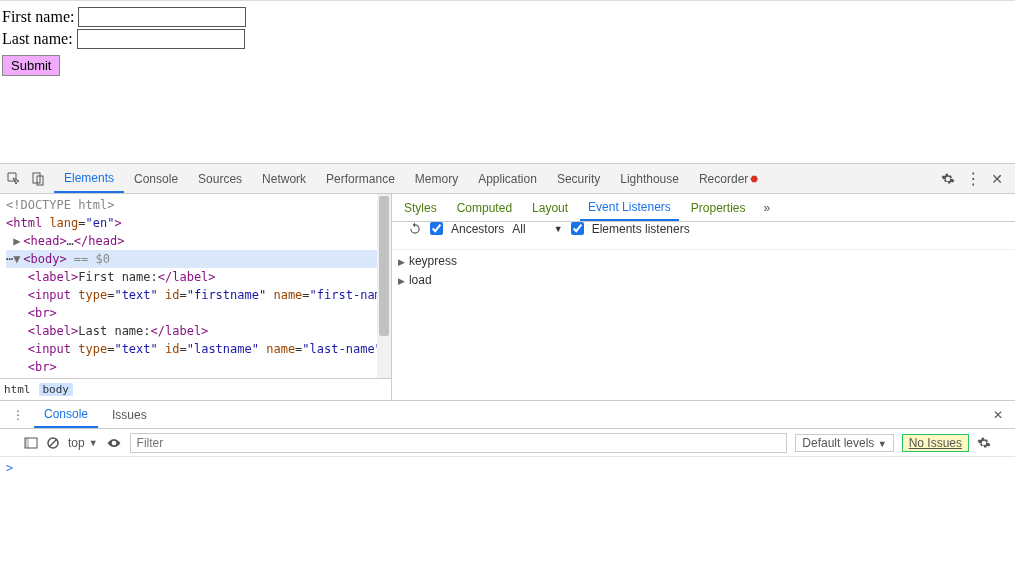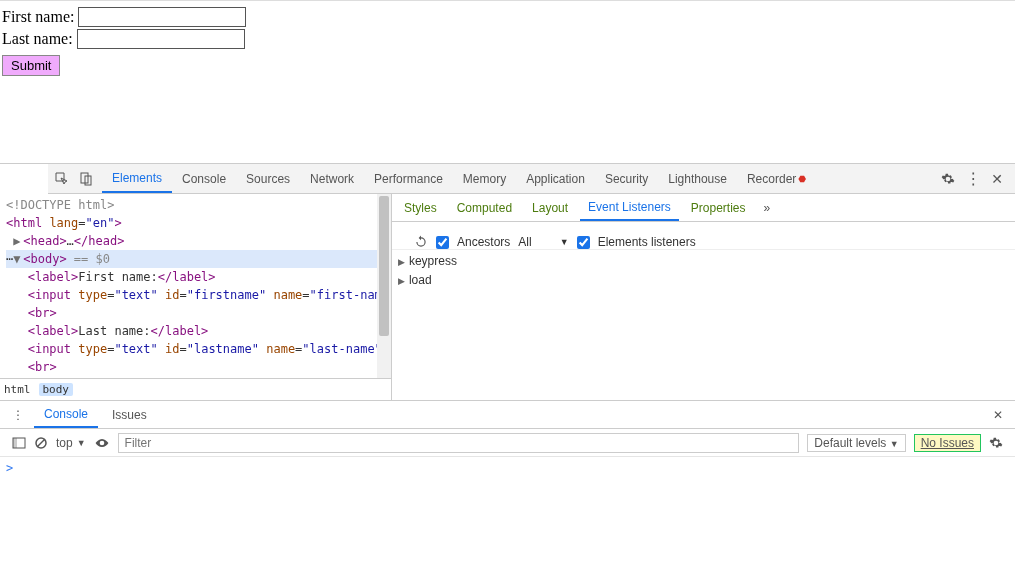--- a/index.html
+++ b/index.html
@@ -4,21 +4,21 @@
 <style>
   * { box-sizing: border-box; margin: 0; padding: 0; }
   body { font-family: Arial, Helvetica, sans-serif; font-size: 13px; width: 1015px; height: 584px; overflow: hidden; background: #fff; }
   .top-border { border-top: 1px solid #ddd; height: 1px; }
   .page { padding: 6px 2px 10px 2px; height: 162px; font-family: "Times New Roman", serif; font-size: 16px; }
   .page .row { margin-bottom: 2px; }
   .page label { display: inline-block; }
   .page input[type="text"] { border: 1px solid #555; height: 20px; width: 168px; font-size: 14px; padding: 1px 2px; }
   .page button { font-family: Arial; font-size: 13px; padding: 2px 8px; background: #f0abfc; border: 1px solid #888; margin-top: 4px; }
   .devtools { border-top: 1px solid #ccc; font-family: "Segoe UI", Arial, sans-serif; font-size: 12px; color: #333; }
-  .tabbar { display: flex; align-items: center; height: 30px; border-bottom: 1px solid #ccc; background: #f3f3f3; padding: 0 6px; margin-left: 48px; }
+  .tabbar { display: flex; align-items: center; height: 30px; border-bottom: 1px solid #ccc; background: #f3f3f3; padding: 0 6px; }
   .tabbar .icon { width: 16px; height: 16px; margin-right: 8px; display:inline-flex; align-items:center; justify-content:center; color:#555;}
   .tabbar .tab { padding: 0 10px; height: 100%; display: flex; align-items: center; color: #555; cursor: default; }
   .tabbar .tab.active { color: #1a73e8; border-bottom: 2px solid #1a73e8; }
   .tabbar .spacer { flex: 1; }
   .tabbar .end-icons { display: flex; gap: 10px; align-items: center; padding-right:6px;}
   .inspector { display: flex; height: 206px; }
   .dom-pane { width: 392px; border-right: 1px solid #ccc; position: relative; display:flex; flex-direction:column;}
   .dom-tree { flex:1; overflow:hidden; font-family: Consolas, Menlo, monospace; font-size: 12px; line-height: 18px; padding: 2px 0 0 6px; position:relative;}
   .dom-tree .ln { white-space: pre; }
   .tag { color: #881280; }
@@ -31,32 +31,32 @@
   .tri { color:#6e6e6e; display:inline-block; width:10px;}
   .scrollbar { position:absolute; right:0; top:0; bottom:0; width:14px; background:#f1f1f1;}
   .scrollbar .thumb { position:absolute; left:2px; right:2px; top:2px; height:140px; background:#c1c1c1; border-radius:2px;}
   .breadcrumb { height:22px; border-top:1px solid #ccc; padding:2px 4px; font-family: Consolas, monospace; font-size:11px; color:#333; display:flex; align-items:center; gap:8px;}
   .breadcrumb .sel { background:#cde3ff; padding:0 4px; border-radius:2px;}
   .side-pane { flex: 1; display:flex; flex-direction:column;}
   .side-tabs { display: flex; align-items: center; height: 28px; border-bottom: 1px solid #ccc; padding: 0 4px; gap: 4px; font-size:12px;}
   .side-tabs .stab { padding: 0 8px; height:100%; display:flex; align-items:center; color:#4d7c0f;}
   .side-tabs .stab.active { color:#1a73e8; border-bottom:2px solid #1a73e8;}
   .side-tabs .more { color:#555; padding:0 6px;}
-  .listener-bar { display:flex; align-items:flex-end; height:28px; border-bottom:1px solid #eee; padding:0 22px; gap:8px; font-size:12px; color:#333;}
+  .listener-bar { display:flex; align-items:flex-start; height:28px; border-bottom:1px solid #eee; padding:0 16px; gap:8px; font-size:12px; color:#333;}
   .listener-bar input[type=checkbox]{ accent-color:#1a73e8; width:13px; height:13px;}
   .listener-bar .sel { display:flex; align-items:center; gap:4px;}
   .listener-list { padding:2px 6px; font-size:12px; line-height:18px;}
   .listener-list .item::before { content:"▶"; font-size:9px; color:#666; margin-right:4px;}
   .console-strip { border-top:1px solid #ccc;}
   .console-tabs { display:flex; align-items:center; height:28px; border-bottom:1px solid #ccc; padding:0 6px; gap:4px; background:#fff;}
   .console-tabs .ctab { padding:0 10px; height:100%; display:flex; align-items:center; color:#555;}
   .console-tabs .ctab.active { color:#1a73e8; border-bottom:2px solid #1a73e8;}
   .console-tabs .close { margin-left:auto; padding:0 6px; color:#555;}
   .console-tabs .menuicon { padding:0 6px; color:#555;}
-  .console-toolbar { display:flex; align-items:center; border-bottom:1px solid #e5e5e5; height:28px; padding:0 12px; gap:8px; font-size:12px; color:#555;}
+  .console-toolbar { display:flex; align-items:center; border-bottom:1px solid #e5e5e5; height:28px; padding:0 24px; gap:8px; font-size:12px; color:#555;}
   .console-toolbar .pill { display:flex; align-items:center; gap:4px;}
   .console-toolbar input.filter { flex:1; border:1px solid #ccc; height:20px; padding:0 6px; font-size:12px;}
   .console-toolbar .levels { border:1px solid #ccc; padding:1px 6px; background:#fff;}
   .console-toolbar .noissues { border:1px solid #22c55e; padding:1px 6px; background:#fef9c3;text-decoration:underline;}
   .prompt { padding:4px 6px; color:#367cf1; font-family:Consolas,monospace;}
   svg { display:block; }
 </style>
 </head>
 <body>
 

